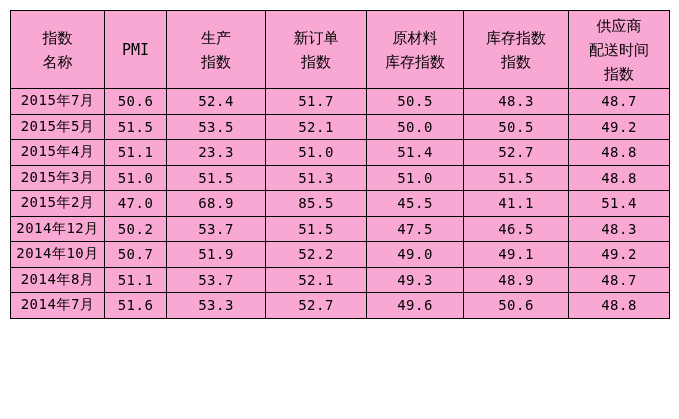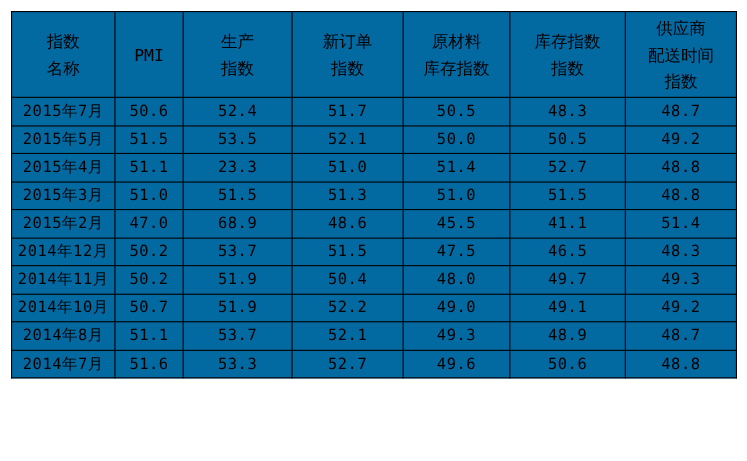--- a/index.html
+++ b/index.html
@@ -17,21 +17,21 @@
   }
   .table-wrap {
     position: absolute;
     left: 10px;
     top: 10px;
   }
   table {
     border-collapse: collapse;
     table-layout: fixed;
     width: 659px;
-    background: #0369a1;
+    background: #f9a8d4;
   }
   th, td {
     border: 1px solid #000000;
     text-align: center;
     vertical-align: middle;
     padding: 0;
     font-weight: normal;
     overflow: hidden;
   }
   thead th {
@@ -119,42 +119,33 @@
           <td>51.5</td>
           <td>51.3</td>
           <td>51.0</td>
           <td>51.5</td>
           <td>48.8</td>
         </tr>
         <tr>
           <td>2015年2月</td>
           <td>47.0</td>
           <td>68.9</td>
-          <td>48.6</td>
+          <td>85.5</td>
           <td>45.5</td>
           <td>41.1</td>
           <td>51.4</td>
         </tr>
         <tr>
           <td>2014年12月</td>
           <td>50.2</td>
           <td>53.7</td>
           <td>51.5</td>
           <td>47.5</td>
           <td>46.5</td>
           <td>48.3</td>
-        </tr>
-        <tr>
-          <td>2014年11月</td>
-          <td>50.2</td>
-          <td>51.9</td>
-          <td>50.4</td>
-          <td>48.0</td>
-          <td>49.7</td>
-          <td>49.3</td>
         </tr>
         <tr>
           <td>2014年10月</td>
           <td>50.7</td>
           <td>51.9</td>
           <td>52.2</td>
           <td>49.0</td>
           <td>49.1</td>
           <td>49.2</td>
         </tr>

